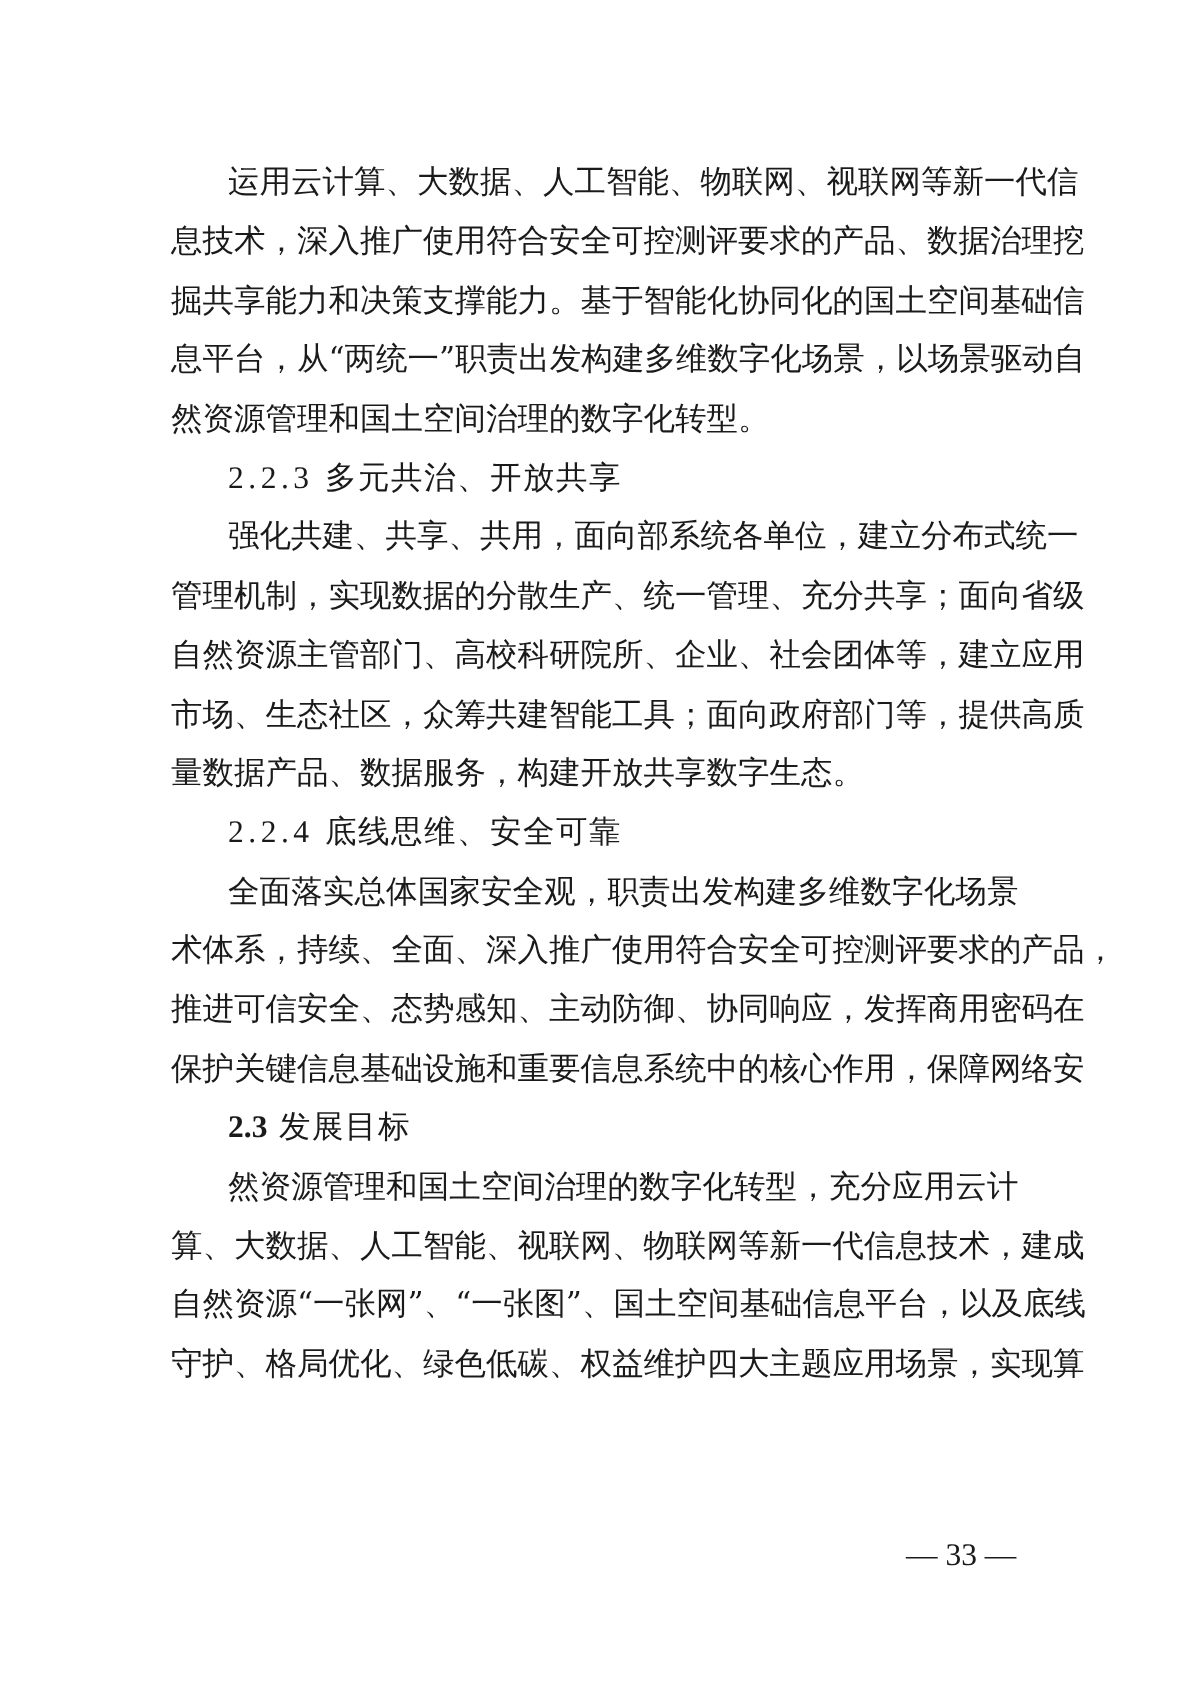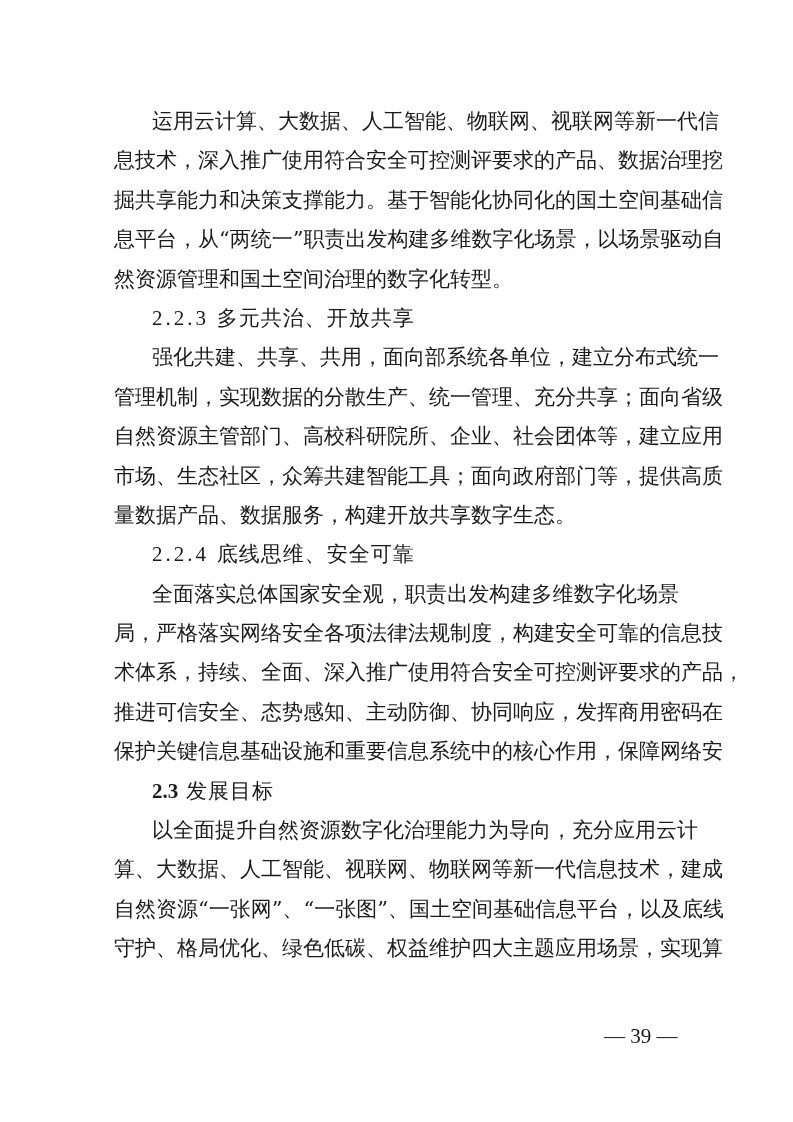--- a/index.html
+++ b/index.html
@@ -89,33 +89,32 @@
     <div class="line last">量数据产品、数据服务，构建开放共享数字生态。</div>
   </div>
 
   <div class="heading h3">
     <span class="num">2.2.4</span>
     <span class="title">底线思维、安全可靠</span>
   </div>
 
   <div>
     <div class="line indent">全面落实总体国家安全观，职责出发构建多维数字化场景</div>
-    <div class="line">局，严格落实网络安全各项法律法规制度，构建安全可靠的信息技</div>
     <div class="line">术体系，持续、全面、深入推广使用符合安全可控测评要求的产品，</div>
     <div class="line">推进可信安全、态势感知、主动防御、协同响应，发挥商用密码在</div>
     <div class="line">保护关键信息基础设施和重要信息系统中的核心作用，保障网络安</div>
   </div>
 
   <div class="heading h2">
     <span class="num">2.3</span>
     <span class="title">发展目标</span>
   </div>
 
   <div>
-    <div class="line indent">以全面提升自然资源数字化治理能力为导向，充分应用云计</div>
+    <div class="line indent">然资源管理和国土空间治理的数字化转型，充分应用云计</div>
     <div class="line">算、大数据、人工智能、视联网、物联网等新一代信息技术，建成</div>
     <div class="line">自然资源“一张网”、“一张图”、国土空间基础信息平台，以及底线</div>
     <div class="line">守护、格局优化、绿色低碳、权益维护四大主题应用场景，实现算</div>
   </div>
 
 </div>
 
-<div class="page-number">— 39 —</div>
+<div class="page-number">— 33 —</div>
 
 </body></html>

